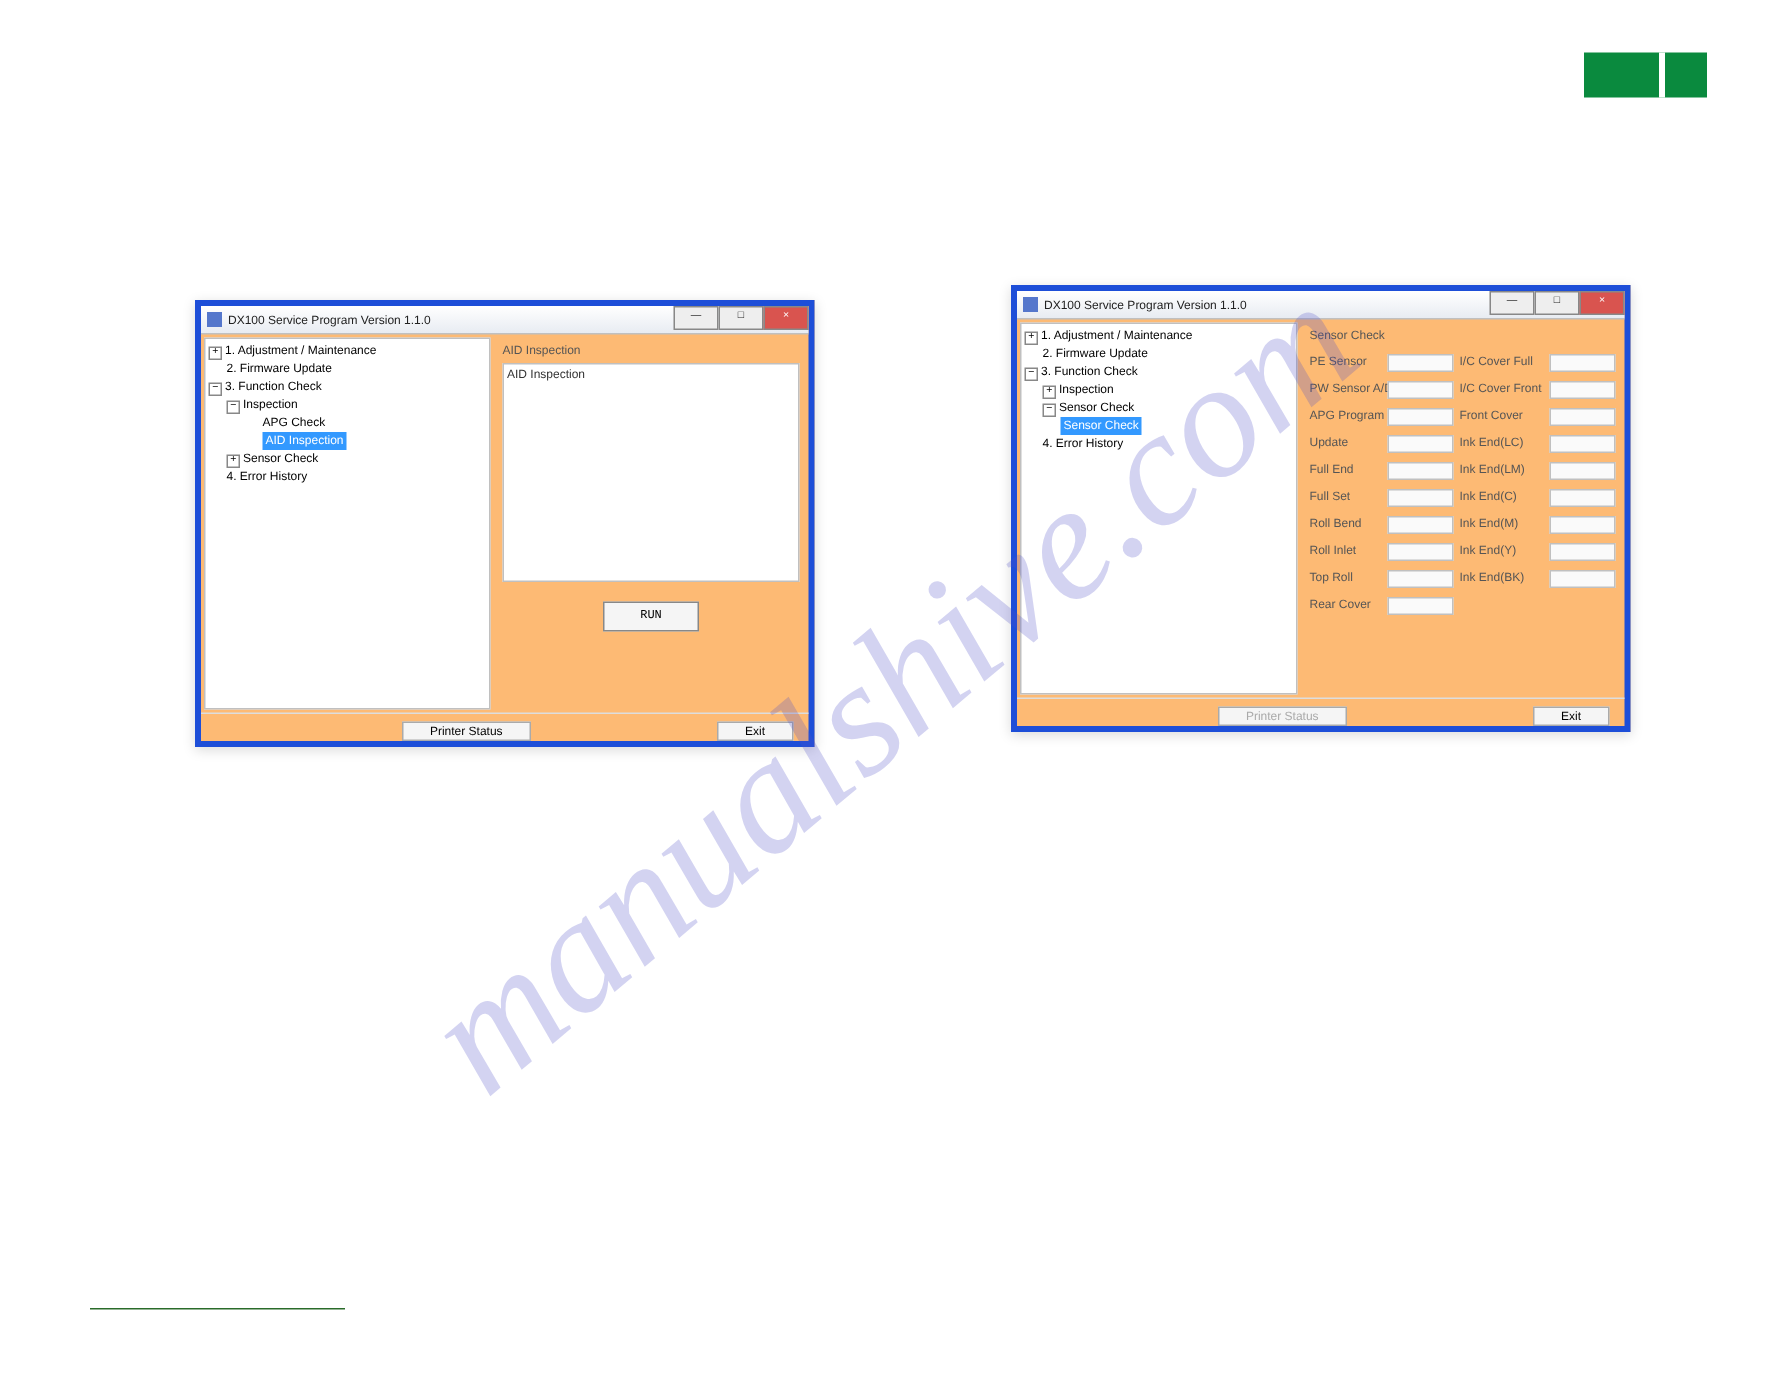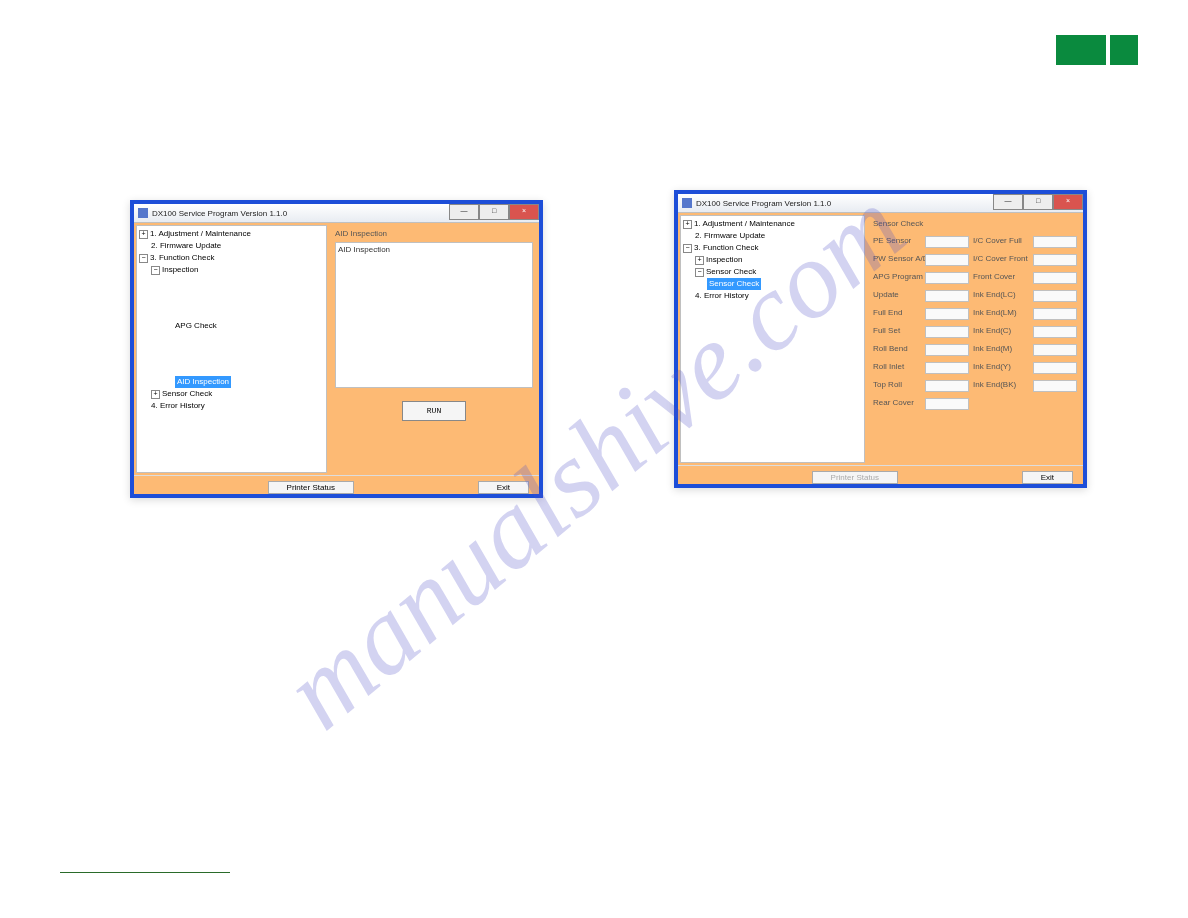--- a/index.html
+++ b/index.html
@@ -15,21 +15,21 @@
 .winbtn { width: 28px; height: 14px; border: 1px solid #888; font-size: 7px; text-align: center; line-height: 12px; }
 .winbtn.min { background: #eee; }
 .winbtn.max { background: #eee; }
 .winbtn.close { background: #d9544f; color: #fff; }
 .content { display: flex; height: 252px; }
 .tree { width: 185px; background: #fff; border: 1px solid #c0c0c0; margin: 2px; padding: 2px; font-size: 8px; line-height: 12px; overflow: hidden; }
 .tree-item { white-space: nowrap; }
 .tree-item .box { display: inline-block; width: 7px; height: 7px; border: 1px solid #888; text-align: center; line-height: 6px; font-size: 7px; margin-right: 2px; }
 .tree-item.indent1 { padding-left: 12px; }
 .tree-item.indent2 { padding-left: 24px; }
-.tree-item.indent3 { padding-left: 36px; margin-top: 44px; }
+.tree-item.indent3 { padding-left: 36px; }
 .selected { background: #3399ff; color: #fff; padding: 0 2px; display: inline-block; }
 .rightpanel { flex: 1; margin: 2px; padding: 4px; position: relative; }
 .panel-title { font-size: 8px; color: #555; }
 .outputbox { background: #fff; border: 1px solid #c0c0c0; margin-top: 4px; height: 140px; padding: 2px; font-size: 8px; color: #333; }
 .runbtn { position: absolute; left: 50%; transform: translateX(-50%); top: 176px; width: 62px; height: 18px; border: 1px solid #888; background: #f5f5f5; text-align: center; line-height: 17px; font-size: 8px; font-family: Liberation Mono, monospace; }
 .bottombar { height: 22px; border-top: 1px solid #ddd; display: flex; align-items: center; padding: 0 10px; justify-content: center; }
 .btn { border: 1px solid #aaa; background: #f5f5f5; padding: 1px 18px; font-size: 8px; }
 .btn.disabled { color: #aaa; }
 .sensor-grid { font-size: 8px; color: #555; display: grid; grid-template-columns: 48px 44px 56px 44px; gap: 6px 4px; margin-top: 8px; }
 .sensor-grid .field { height: 10px; border: 1px solid #c0c0c0; background: #fafafa; }

